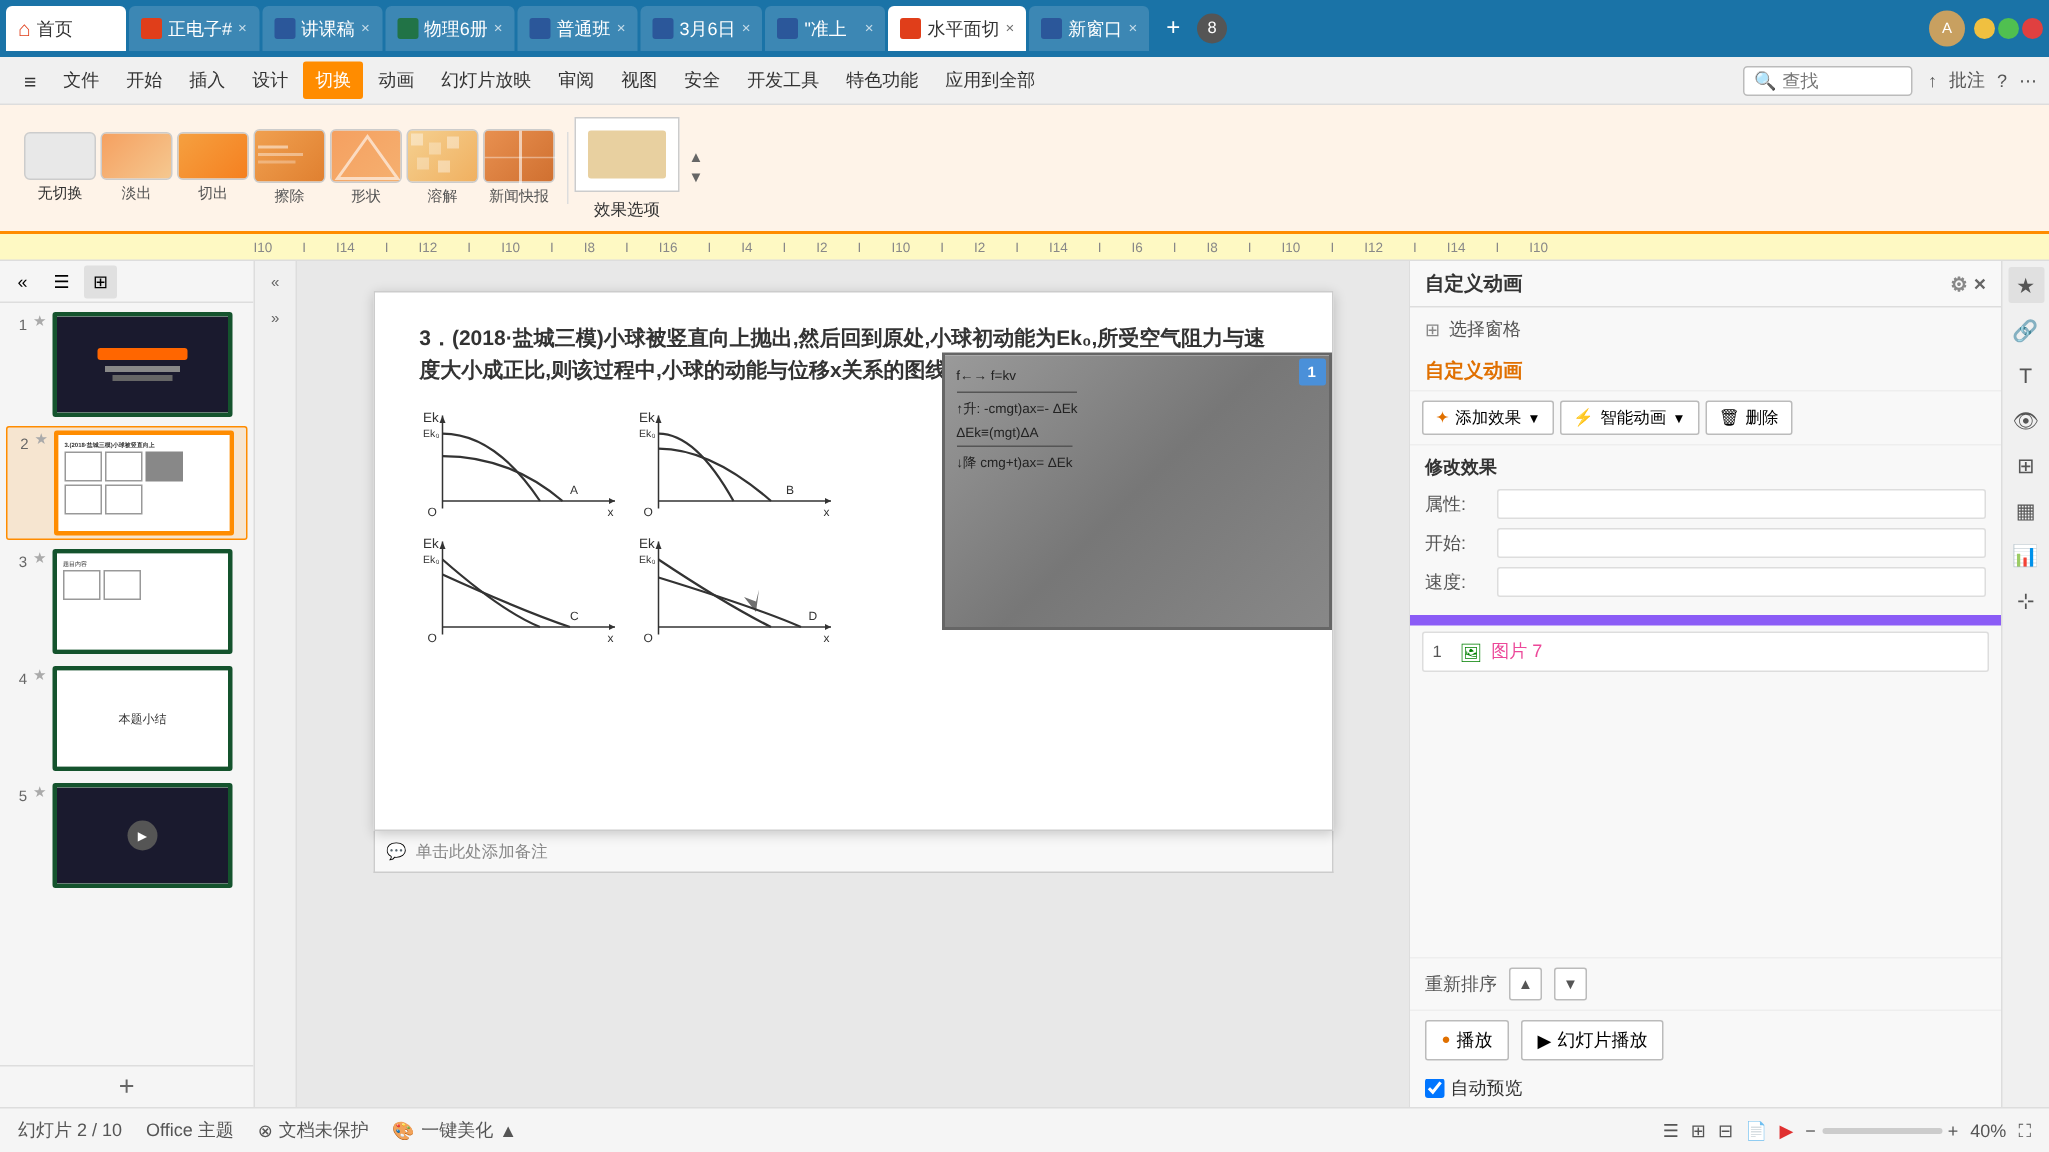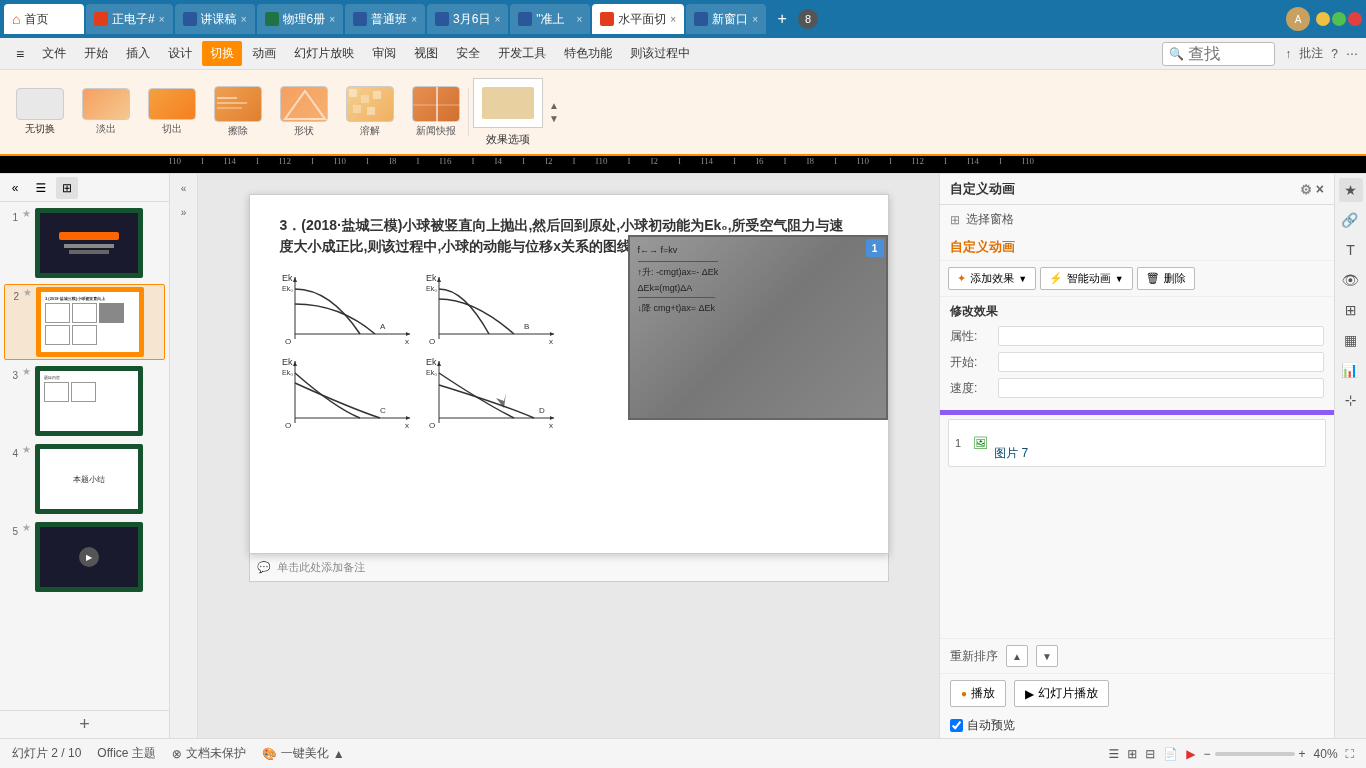--- a/index.html
+++ b/index.html
@@ -38,21 +38,21 @@
       padding: 4px 8px; font-size: 12px; cursor: pointer;
       border-radius: 2px; color: #333;
     }
     .menu-item.active { background: #ff8c00; color: white; }
     .menu-hamburger { padding: 4px 8px; font-size: 14px; cursor: pointer; color: #333; }
     .search-box {
       margin-left: auto; display: flex; align-items: center;
       border: 1px solid #bbb; border-radius: 3px; background: white;
       padding: 2px 6px; gap: 4px;
     }
-    .search-box input { border: none; outline: none; font-size: 16px; width: 80px; }
+    .search-box input { border: none; outline: none; font-size: 12px; width: 80px; }
     .action-btns { display: flex; align-items: center; gap: 8px; margin-left: 8px; color: #555; font-size: 12px; }
 
     
     .ribbon-toolbar {
       display: flex; align-items: center; height: 86px;
       background: #fef3e8; border-bottom: 2px solid #ff8c00; padding: 4px 8px; gap: 4px;
     }
     .ribbon-section { display: flex; flex-direction: column; align-items: center; gap: 4px; padding: 0 8px; border-right: 1px solid #ddd; }
     .ribbon-section:last-child { border-right: none; }
     .ribbon-icon-large {
@@ -72,36 +72,36 @@
     .news-trans { background: linear-gradient(135deg, #e89050, #d07030); }
 
     
     .ribbon-right { margin-left: auto; display: flex; flex-direction: column; gap: 4px; padding: 4px; }
     .speed-row { display: flex; align-items: center; gap: 8px; font-size: 12px; }
     .speed-input { border: 1px solid #bbb; border-radius: 2px; padding: 2px 4px; width: 70px; font-size: 12px; }
     .checkbox-row { display: flex; align-items: center; gap: 4px; font-size: 12px; }
     .sound-select { border: 1px solid #bbb; border-radius: 2px; padding: 2px 4px; font-size: 12px; width: 120px; }
     .apply-btn { background: linear-gradient(135deg, #e8e8e8, #d0d0d0); border: 1px solid #bbb; border-radius: 2px; padding: 4px 12px; font-size: 12px; cursor: pointer; }
 
-    .ruler { height: 18px; background: #000000; border-bottom: 1px solid #ddd; display: flex; padding: 0 4px; font-size: 9px; color: #888; overflow: hidden; font-family: Liberation Serif, serif; }
+    .ruler { height: 18px; background: #fef9c3; border-bottom: 1px solid #ddd; display: flex; align-items: center; padding: 0 4px; font-size: 9px; color: #888; overflow: hidden; }
     .ruler-marks { display: flex; gap: 20px; margin-left: 165px; }
 
     
     .main-area { display: flex; height: calc(768px - 38px - 32px - 86px - 18px - 30px); }
 
     
     .left-panel { width: 170px; background: #f5f5f5; border-right: 1px solid #ddd; display: flex; flex-direction: column; overflow: hidden; }
     .left-panel-toolbar { display: flex; align-items: center; height: 28px; padding: 0 4px; gap: 4px; border-bottom: 1px solid #ddd; }
     .panel-btn { width: 22px; height: 22px; display: flex; align-items: center; justify-content: center; cursor: pointer; border-radius: 2px; font-size: 12px; }
     .slides-list { flex: 1; overflow-y: auto; padding: 4px; }
     .slide-item { display: flex; align-items: flex-start; gap: 4px; margin-bottom: 4px; padding: 2px; cursor: pointer; border-radius: 2px; }
     .slide-item.selected { background: rgba(255,140,0,0.15); border: 1px solid #ff8c00; }
     .slide-num { font-size: 10px; color: #666; width: 12px; text-align: right; padding-top: 4px; }
     .star-btn { font-size: 10px; color: #aaa; }
-    .slide-thumb { width: 108px; height: 70px; background: white; border: 5px solid #14532d; border-radius: 2px; overflow: hidden; position: relative; }
+    .slide-thumb { width: 120px; height: 70px; background: white; border: 3px solid #14532d; border-radius: 2px; overflow: hidden; position: relative; }
     .slide-thumb-1 { background: #1a1a2e; }
     .add-slide-btn { display: flex; align-items: center; justify-content: center; height: 28px; border-top: 1px solid #ddd; cursor: pointer; color: #666; font-size: 18px; }
 
     
     .scroll-nav { width: 28px; background: #f0f0f0; border-right: 1px solid #ddd; display: flex; flex-direction: column; align-items: center; padding: 4px 2px; gap: 4px; }
     .scroll-nav-btn { width: 20px; height: 20px; display: flex; align-items: center; justify-content: center; font-size: 10px; cursor: pointer; color: #666; }
 
     
     .slide-canvas-area {
       flex: 1; background: #e8e8e8; display: flex; flex-direction: column;
@@ -139,32 +139,32 @@
     .right-panel { width: 395px; background: #f8f8f8; border-left: 1px solid #ddd; display: flex; flex-direction: column; overflow: hidden; }
     .right-panel-header { display: flex; align-items: center; justify-content: space-between; padding: 6px 10px; border-bottom: 1px solid #ddd; font-size: 13px; font-weight: bold; color: #333; }
     .right-panel-header .close-x { cursor: pointer; color: #666; font-size: 14px; }
 
     .select-window-btn { display: flex; align-items: center; gap: 6px; padding: 6px 10px; cursor: pointer; color: #555; font-size: 12px; }
     .custom-anim-title { color: #e07000; font-size: 13px; font-weight: bold; padding: 4px 10px; border-bottom: 1px solid #eee; }
     .anim-toolbar { display: flex; gap: 4px; padding: 6px 8px; border-bottom: 1px solid #eee; }
     .anim-btn { border: 1px solid #bbb; border-radius: 2px; padding: 3px 8px; font-size: 11px; cursor: pointer; background: white; display: flex; align-items: center; gap: 4px; }
     .anim-btn .arrow { font-size: 9px; }
 
-    .modify-section { padding: 6px 10px; border-bottom: 5px solid #8b5cf6; }
+    .modify-section { padding: 6px 10px; border-bottom: 7px solid #8b5cf6; }
     .modify-title { font-size: 12px; color: #333; font-weight: bold; margin-bottom: 6px; }
     .modify-row { display: flex; align-items: center; gap: 8px; margin-bottom: 6px; font-size: 12px; }
     .modify-label { color: #555; width: 40px; }
     .modify-input { flex: 1; border: 1px solid #ddd; border-radius: 2px; padding: 2px 6px; font-size: 12px; background: white; }
 
     .anim-list { flex: 1; overflow-y: auto; padding: 4px 8px; min-height: 80px; }
     .anim-item { display: flex; align-items: center; gap: 6px; padding: 4px 6px; background: white; border: 1px solid #ddd; border-radius: 2px; margin-bottom: 2px; font-size: 12px; }
     .anim-item .num { color: #555; font-size: 11px; width: 12px; }
     .anim-item .icon-anim { font-size: 12px; }
     .anim-item .green-icon { color: green; }
-    .anim-item .pic-label { flex: 1; color: #0c4a6e; margin-top: 21px; }
+    .anim-item .pic-label { flex: 1; color: #ec4899; }
 
     .reorder-bar { display: flex; align-items: center; gap: 8px; padding: 6px 10px; border-top: 1px solid #eee; font-size: 12px; color: #555; }
     .reorder-btn { width: 22px; height: 22px; border: 1px solid #bbb; border-radius: 2px; display: flex; align-items: center; justify-content: center; cursor: pointer; font-size: 10px; background: white; }
 
     .play-bar { display: flex; align-items: center; gap: 8px; padding: 6px 10px; border-top: 1px solid #eee; }
     .play-btn { display: flex; align-items: center; gap: 4px; border: 1px solid #bbb; border-radius: 2px; padding: 4px 10px; cursor: pointer; background: white; font-size: 12px; }
     .play-btn .play-icon { color: #e07000; font-size: 10px; }
     .slideshow-btn { display: flex; align-items: center; gap: 4px; border: 1px solid #bbb; border-radius: 2px; padding: 4px 10px; cursor: pointer; background: white; font-size: 12px; }
 
     .auto-preview { display: flex; align-items: center; gap: 4px; padding: 4px 10px; font-size: 12px; color: #333; }
@@ -245,37 +245,37 @@
   <span class="menu-item">插入</span>
   <span class="menu-item">设计</span>
   <span class="menu-item active">切换</span>
   <span class="menu-item">动画</span>
   <span class="menu-item">幻灯片放映</span>
   <span class="menu-item">审阅</span>
   <span class="menu-item">视图</span>
   <span class="menu-item">安全</span>
   <span class="menu-item">开发工具</span>
   <span class="menu-item">特色功能</span>
-  <span class="menu-item">则该过程中</span>
+  <span class="menu-item">应用到全部</span>
   <div class="search-box">
     <span style="color:#888;font-size:12px;">🔍</span>
     <input type="text" placeholder="查找" style="">
   </div>
   <div class="action-btns">
     <span style="cursor:pointer;">↑</span>
     <span style="cursor:pointer;">批注</span>
     <span style="cursor:pointer;">?</span>
     <span style="cursor:pointer;">⋯</span>
   </div>
 </div>
 
 <div class="ribbon-toolbar">
 
   <div class="ribbon-section">
-    <div style="display:flex;gap:18px;align-items:flex-start;">
+    <div style="display:flex;gap:3px;align-items:flex-start;">
       <div class="ribbon-icon-large">
         <div class="transition-thumb no-trans"></div>
         <span style="font-size:10px;color:#333;">无切换</span>
       </div>
       <div class="ribbon-icon-large">
         <div class="transition-thumb fade-trans"></div>
         <span style="font-size:10px;">淡出</span>
       </div>
       <div class="ribbon-icon-large">
         <div class="transition-thumb cut-trans"></div>

